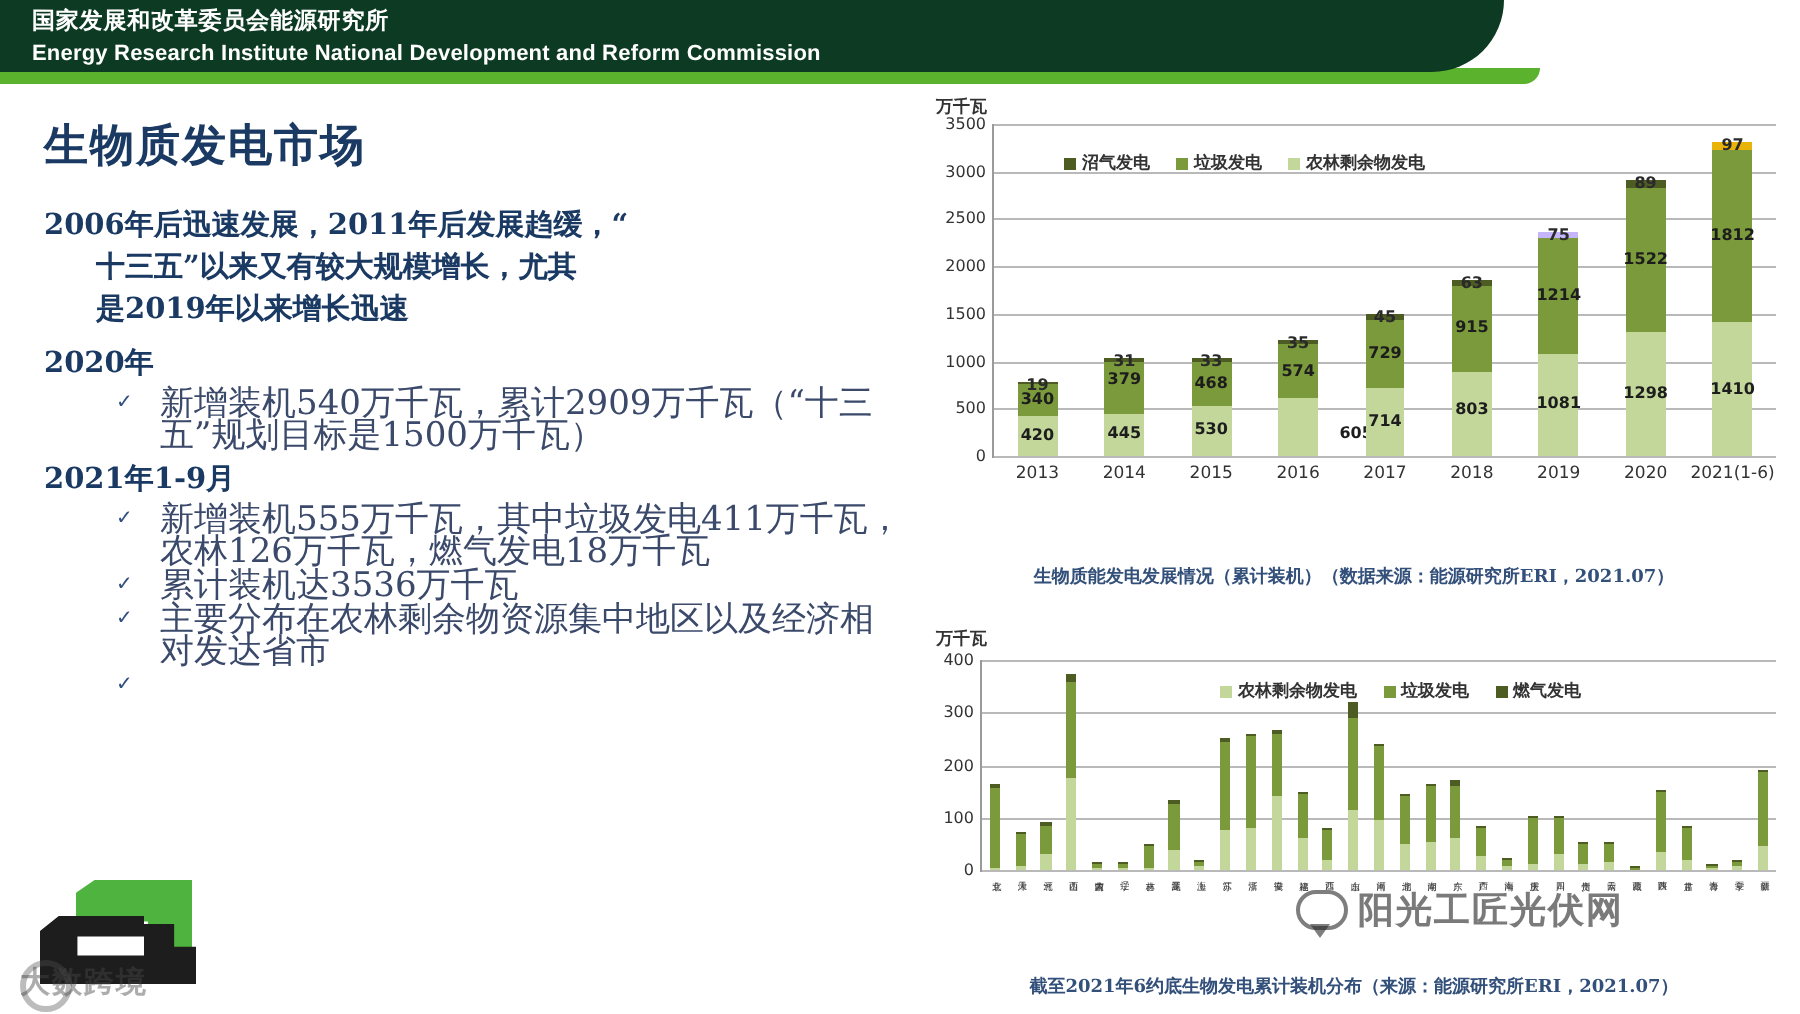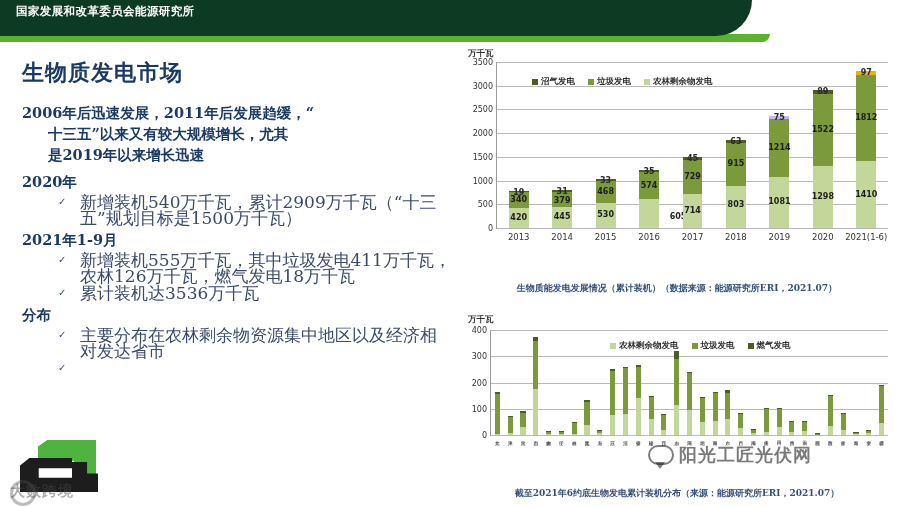--- a/index.html
+++ b/index.html
@@ -213,20 +213,21 @@
 </head>
 <body>
 
 <div id="slide">
 
   <div class="header-wrap">
     <div class="header-green"></div>
     <div class="header-dark2"></div>
     <div class="header-texts">
       <div class="header-cn">国家发展和改革委员会能源研究所</div>
+      <div class="header-en">Energy Research Institute National Development and Reform Commission</div>
     </div>
   </div>
 
   <div class="left-col">
     <div class="slide-title">生物质发电市场</div>
 
     <div class="lead">
       <span>2006年后迅速发展，2011年后发展趋缓，“</span>
       <span class="ind">十三五”以来又有较大规模增长，尤其</span>
       <span class="ind">是2019年以来增长迅速</span>
@@ -246,21 +247,20 @@
         <span class="chk">✓</span>
         <span class="btxt">新增装机555万千瓦，其中垃圾发电411万千瓦，农林126万千瓦，燃气发电18万千瓦</span>
       </div>
       <div class="bullet">
         <span class="chk">✓</span>
         <span class="btxt">累计装机达3536万千瓦</span>
       </div>
     </div>
 
     <div>
-      <div class="sub-head">分布</div>
       <div class="bullet">
         <span class="chk">✓</span>
         <span class="btxt">主要分布在农林剩余物资源集中地区以及经济相对发达省市</span>
       </div>
       <div class="bullet">
         <span class="chk">✓</span>
       </div>
     </div>
   </div>
 
@@ -300,21 +300,21 @@
           </div>
           <div class="seg" style="height: 0.901143px; background: rgb(77, 92, 35);">
             <span class="vlab" style="top: -3px;">19</span>
           </div>
         </div>
         <div class="xlab" style="left: 21.7222px;">2013</div>
         <div class="bar" style="left: 55.1744px; width: 19.9844px;">
           <div class="seg" style="height: 21.1057px; background: rgb(195, 215, 154);">
             <span class="vlab" style="top: 5.55286px; color: rgb(29, 29, 29);">445</span>
           </div>
-          <div class="seg" style="height: 15px; background: rgb(122, 154, 60);">
+          <div class="seg" style="height: 26px; background: rgb(122, 154, 60);">
             <span class="vlab" style="top: 3.98771px; color: rgb(29, 29, 29);">379</span>
           </div>
           <div class="seg" style="height: 1.47029px; background: rgb(77, 92, 35);">
             <span class="vlab" style="top: -3px;">31</span>
           </div>
         </div>
         <div class="xlab" style="left: 65.1667px;">2014</div>
         <div class="bar" style="left: 98.6189px; width: 19.9844px;">
           <div class="seg" style="height: 25.1371px; background: rgb(195, 215, 154);">
             <span class="vlab" style="top: 7.56857px; color: rgb(29, 29, 29);">530</span>

